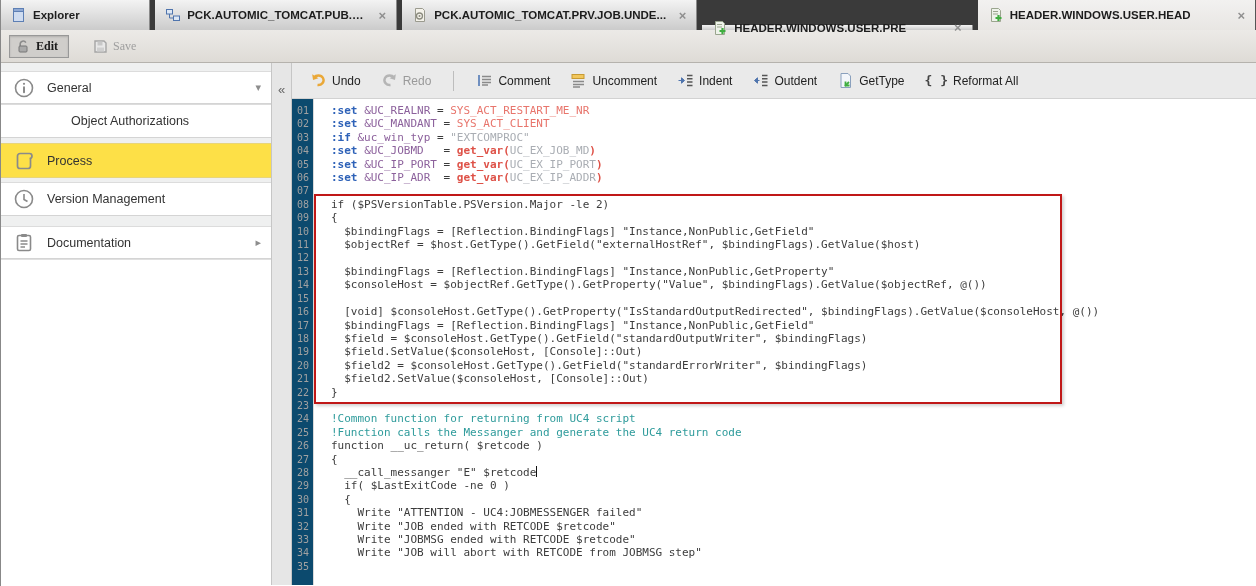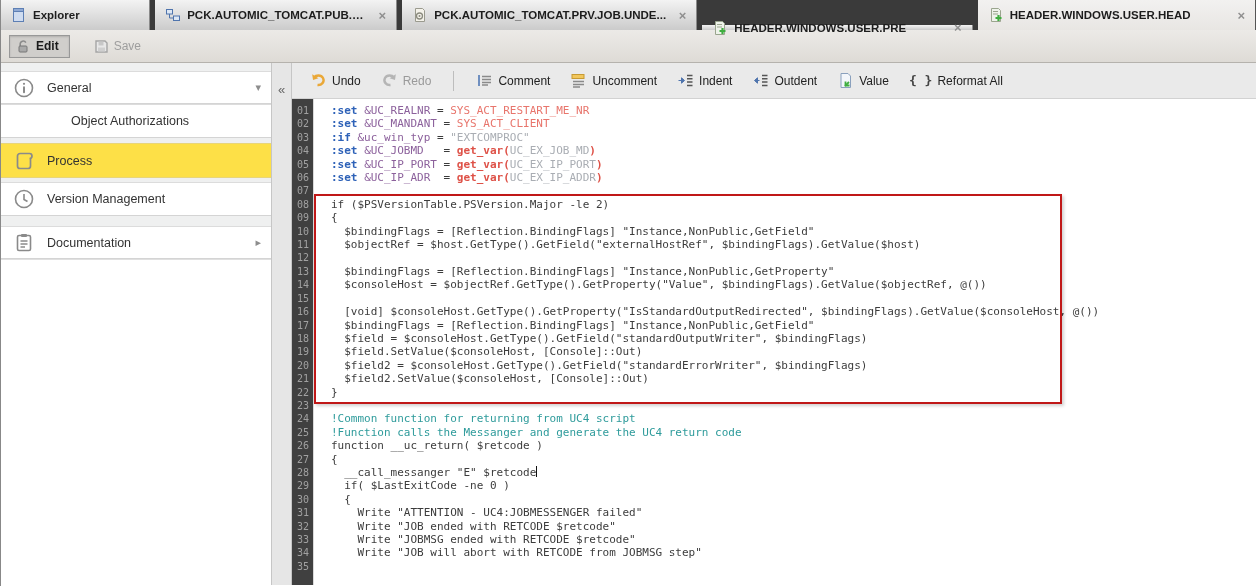--- a/index.html
+++ b/index.html
@@ -15,21 +15,21 @@
   .tab:last-child { margin-right:0; }
   .tab .tlabel { font-size:11.5px; font-weight:bold; color:#1c1c1c; white-space:nowrap;
                  overflow:hidden; text-overflow:ellipsis; flex:1; }
   .tab .tclose { font-size:13px; font-weight:bold; color:#8f8f8f; padding:0 2px; line-height:1; }
   .tab.active { background:linear-gradient(#f2f1f0,#e8e6e3); z-index:3; border-right:1px solid #555; }
   .tab .ticon { width:16px; height:16px; flex:0 0 16px; }
 
   
   .actionbar { height:33px; background:linear-gradient(#eceae7,#dedbd6);
                border-bottom:1px solid #b5b2ad; display:flex; align-items:center;
-               padding-left:8px; gap:18px; }
+               padding-left:8px; gap:18px;font-family:Liberation Serif, serif; }
   .abtn { display:flex; align-items:center; gap:5px; padding:3px 10px 3px 6px; font-size:12px; }
   .abtn.pressed { background:#d0cecb; border:1px solid #989898; box-shadow:inset 0 1px 2px rgba(0,0,0,.15); }
   .abtn.pressed span { color:#1a1a1a; font-weight:bold; }
   .abtn.disabled span { color:#9e9e9e; }
 
   
   .main { display:flex; height:522px; }
 
   
   .sidebar { width:271px; background:#eff0f0; border-right:1px solid #c6c6c6;
@@ -54,21 +54,21 @@
   .edtoolbar { height:36px; background:#eaeaea; border-bottom:1px solid #d2d2d2;
                display:flex; align-items:center; padding-left:10px; gap:4px; }
   .tbtn { display:flex; align-items:center; gap:5px; padding:4px 8px; font-size:12px;
           color:#222; cursor:pointer; white-space:nowrap; }
   .tbtn.disabled { color:#9a9a9a; cursor:default; }
   .tbtn .brace { font-family:"DejaVu Sans Mono",monospace; font-weight:bold; font-size:13px; color:#444; }
   .tsep { width:1px; height:20px; background:#bdbdbd; margin:0 10px; }
 
   
   .codearea { flex:1; position:relative; display:flex; overflow:hidden; }
-  .gutter { width:22px; background:#404040; border-right:1px solid #dadada;
+  .gutter { width:22px; background:#0c4a6e; border-right:1px solid #dadada;
             padding-top:5px; text-align:right; }
   .gutter .ln { font-family:"DejaVu Sans Mono",monospace; font-size:10px; line-height:13.4px;
                 color:#a1a1a1; padding-right:4px; }
   .codecol { flex:1; padding:5px 0 0 17px; background:#fff; min-width:0; }
   .cl { font-family:"DejaVu Sans Mono",monospace; font-size:11px; line-height:13.4px;
         white-space:pre; color:#3c3c3c; }
   .s-kw { color:#2e62b8; font-weight:bold; }
   .s-var { color:#8c619c; }
   .s-sys { color:#e8756c; font-weight:normal; }
   .s-fn { color:#de5147; font-weight:bold; }
@@ -253,21 +253,21 @@
             <span>Outdent</span>
           </div>
           <div class="tbtn">
             <span style="display:flex">
               <svg width="17" height="17" viewBox="0 0 17 17">
                 <path d="M4 1.5 h7 l2.5 2.5 v11.5 h-9.5 Z" fill="#f3f6fa" stroke="#8aa0bd"></path>
                 <path d="M12.5 13.5 L8.5 13.5 L8.5 9.5" fill="none" stroke="#3fae3f" stroke-width="1.8"></path>
                 <path d="M8 14 L12 10" stroke="#3fae3f" stroke-width="1.8"></path>
               </svg>
             </span>
-            <span>Value</span>
+            <span>GetType</span>
           </div>
           <div class="tbtn">
             <span class="brace">{ }</span>
             <span>Reformat All</span>
           </div>
         </div>
       <div class="codearea">
         <div class="gutter">
             <div class="ln">01</div>
             <div class="ln">02</div>

